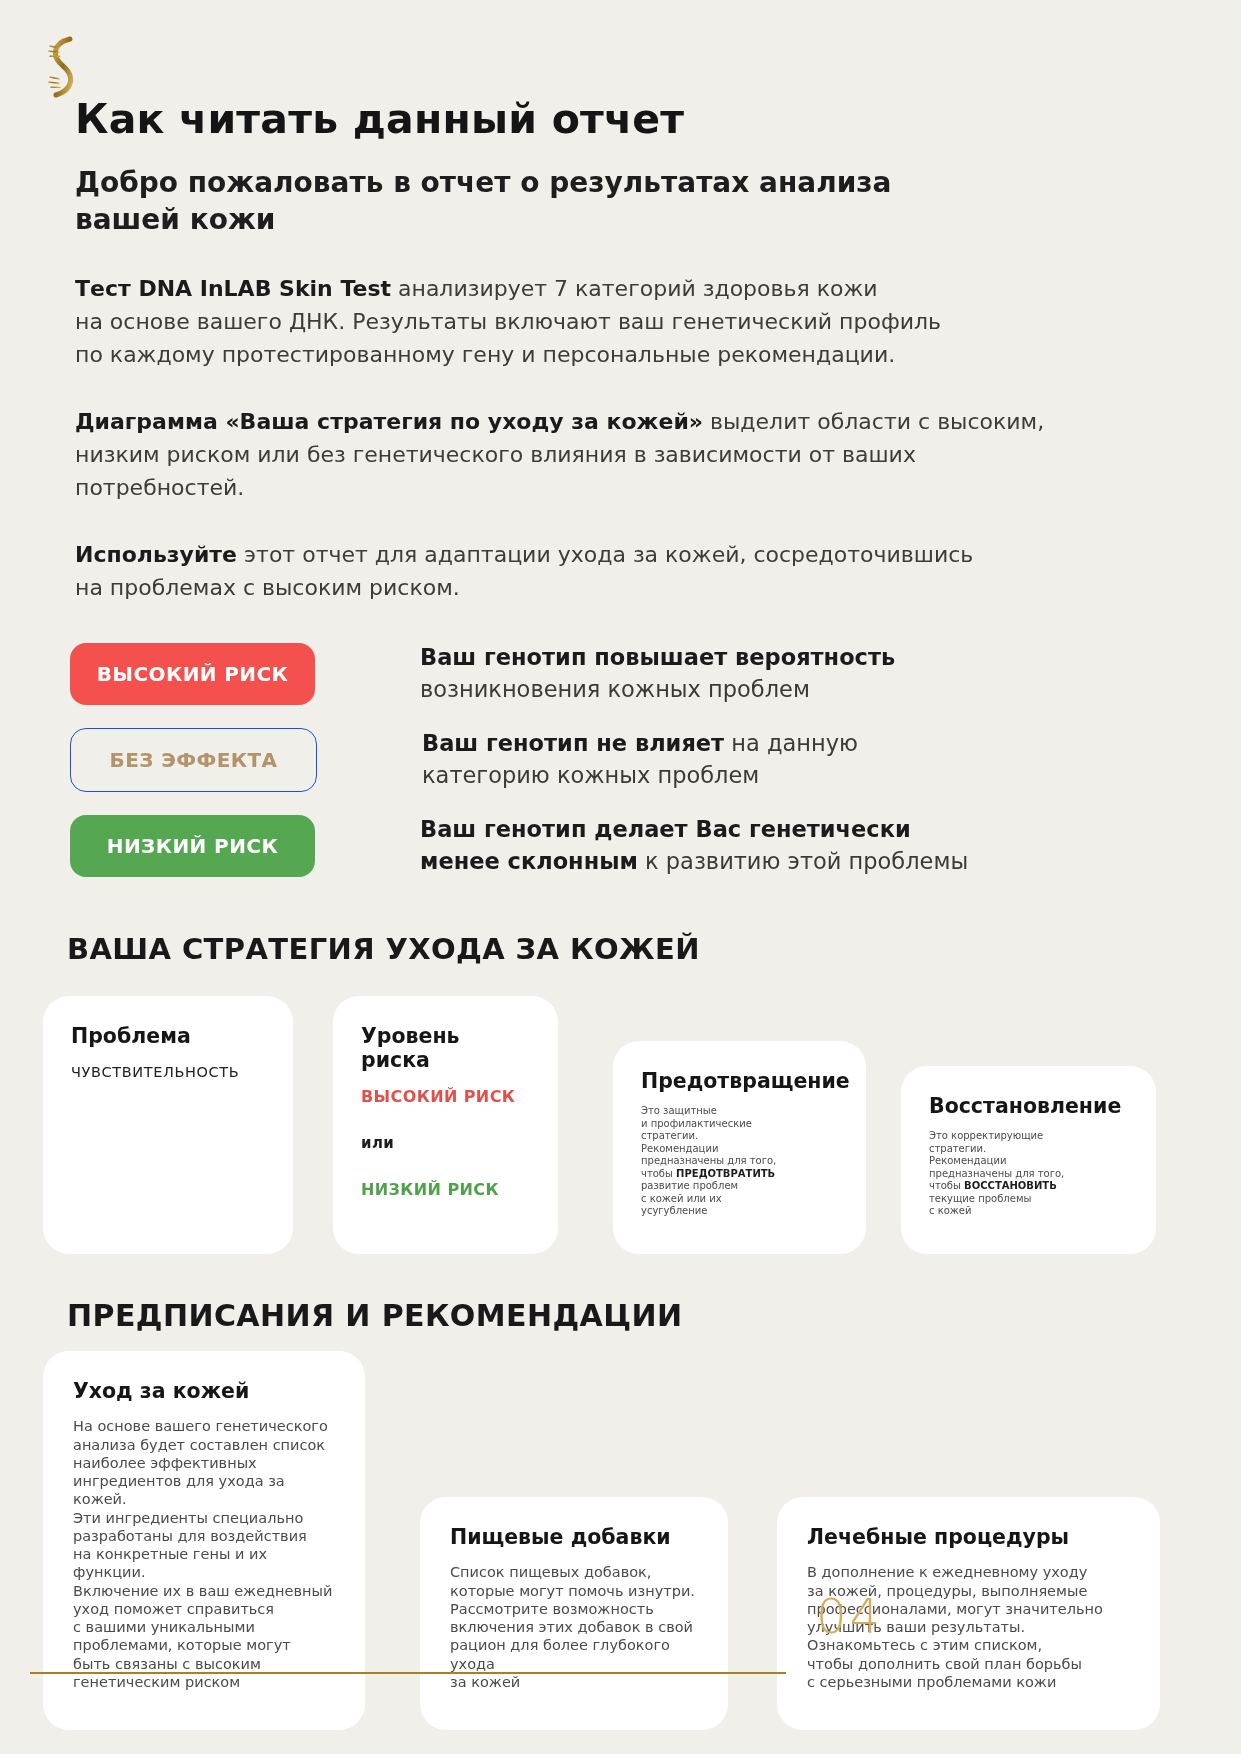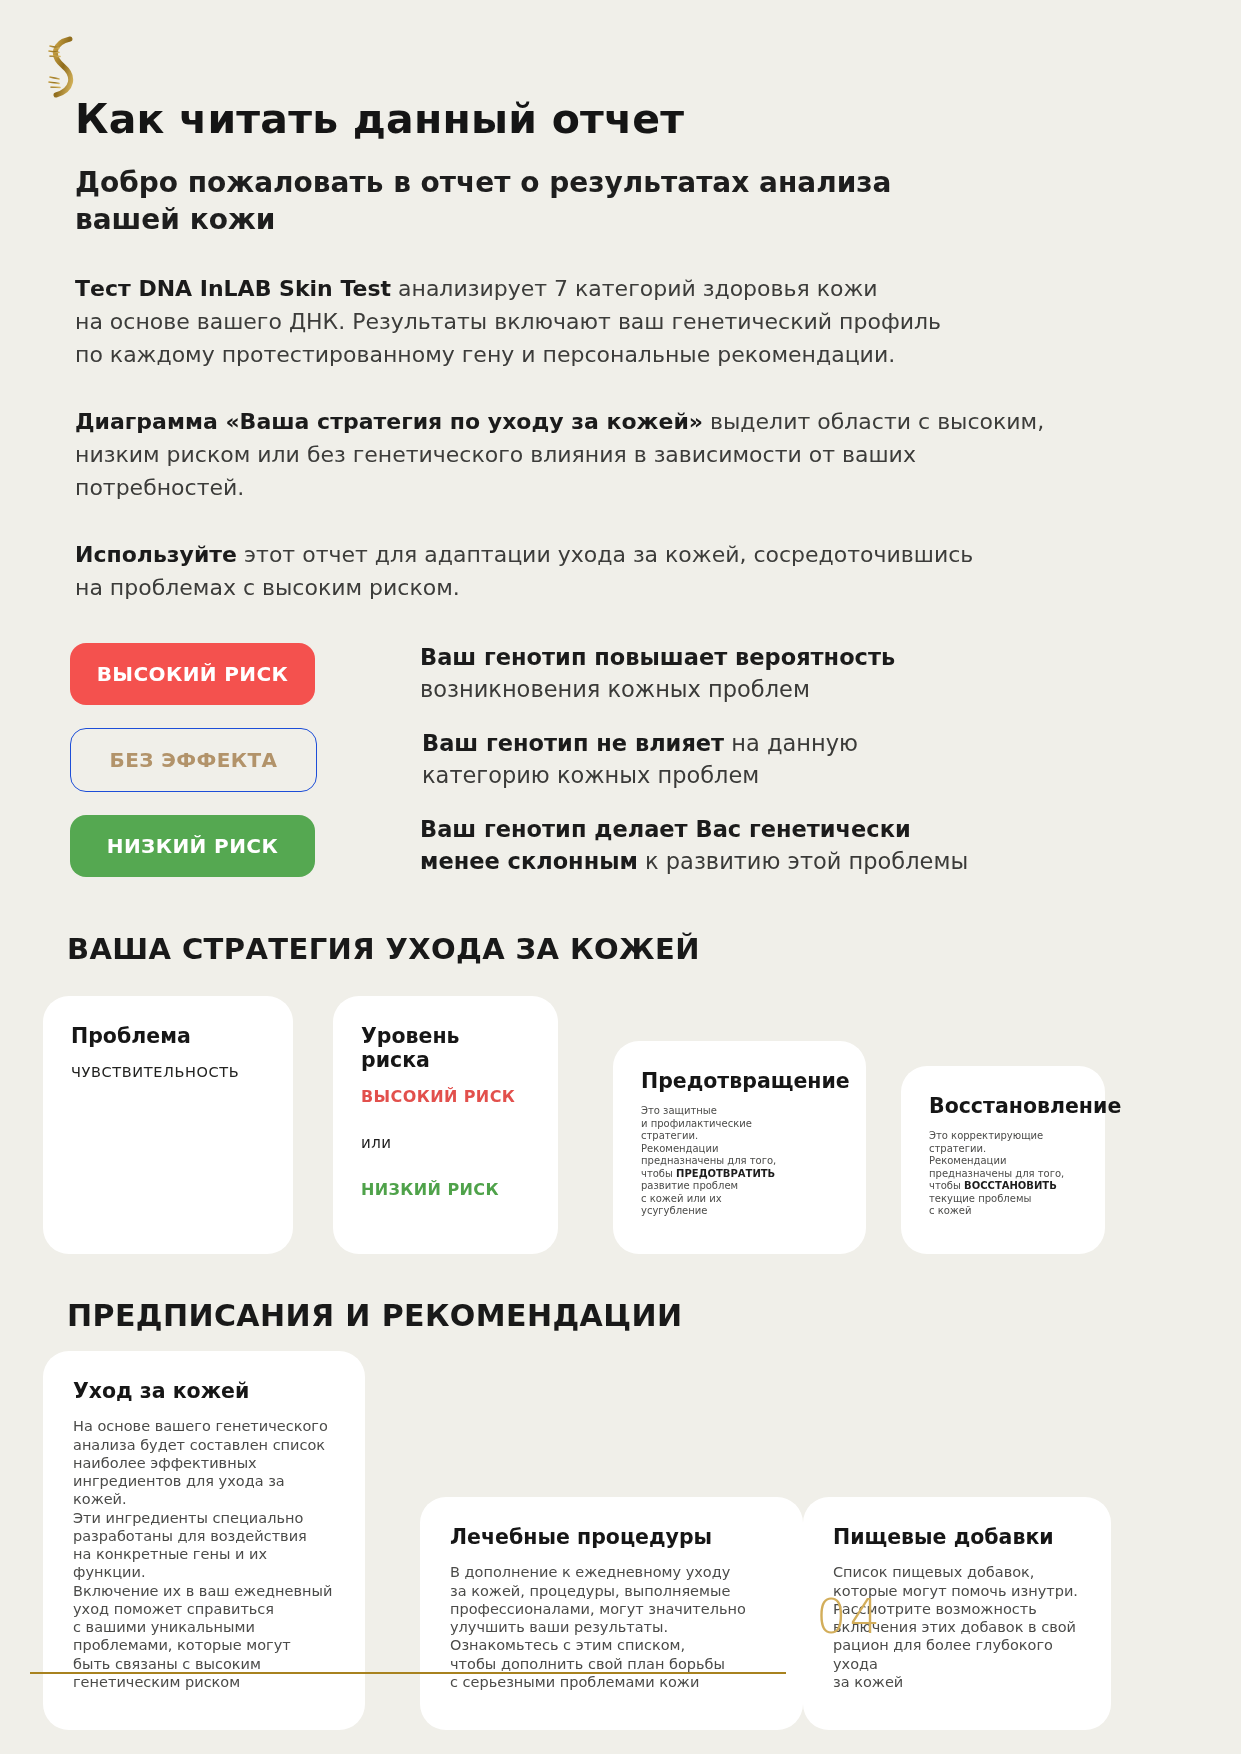--- a/index.html
+++ b/index.html
@@ -62,27 +62,27 @@
     padding:28px 26px 26px 28px;
     box-sizing:border-box;
   }
   .card h3{
     margin:0;font-size:20.5px;font-weight:700;color:#161616;line-height:1.2;
   }
   
   .sc1{width:250px;min-height:258px;margin-right:40px;}
   .sc2{width:225px;min-height:258px;margin-right:55px;}
   .sc3{width:253px;margin-right:35px;}
-  .sc4{width:204px;}
+  .sc4{width:255px;}
   .card-value{
     margin-top:16px;font-size:14.5px;letter-spacing:.6px;color:#222220;font-weight:500;
   }
   .risk-line{margin-top:14px;font-size:16px;font-weight:700;letter-spacing:.4px;}
   .risk-high{color:#e2504c;}
-  .risk-or{margin-top:28px;font-size:15px;font-weight:400;color:#1d1d1d;}
+  .risk-or{margin-top:28px;font-size:15px;font-weight:700;color:#1d1d1d;}
   .risk-low{margin-top:28px;color:#4fa24a;}
   .card-body{
     margin-top:12px;font-size:10px;line-height:1.25;color:#4b4b49;
     white-space:pre-line;
   }
   .card-body strong{color:#1d1d1d;font-weight:700;}
   
   .cards.presc-row{margin-top:18px;}
   .pc1{width:322px;margin-right:55px;}
   .pc2{width:308px;margin-right:49px;}
@@ -204,37 +204,37 @@
 Эти ингредиенты специально
 разработаны для воздействия
 на конкретные гены и их функции.
 Включение их в ваш ежедневный
 уход поможет справиться
 с вашими уникальными
 проблемами, которые могут
 быть связаны с высоким
 генетическим риском</p>
     </div>
+    <div class="card pc2">
+      <h3>Пищевые добавки</h3>
+      <p class="card-body">Список пищевых добавок,
+которые могут помочь изнутри.
+Рассмотрите возможность
+включения этих добавок в свой
+рацион для более глубокого ухода
+за кожей</p>
+    </div>
     <div class="card pc3">
       <h3>Лечебные процедуры</h3>
       <p class="card-body">В дополнение к ежедневному уходу
 за кожей, процедуры, выполняемые
 профессионалами, могут значительно
 улучшить ваши результаты.
 Ознакомьтесь с этим списком,
 чтобы дополнить свой план борьбы
 с серьезными проблемами кожи</p>
     </div>
-    <div class="card pc2">
-      <h3>Пищевые добавки</h3>
-      <p class="card-body">Список пищевых добавок,
-которые могут помочь изнутри.
-Рассмотрите возможность
-включения этих добавок в свой
-рацион для более глубокого ухода
-за кожей</p>
-    </div>
   </div>
 
   <div class="footer-line"></div>
   <div class="page-number">04</div>
 
 </div>
 
 </body></html>

